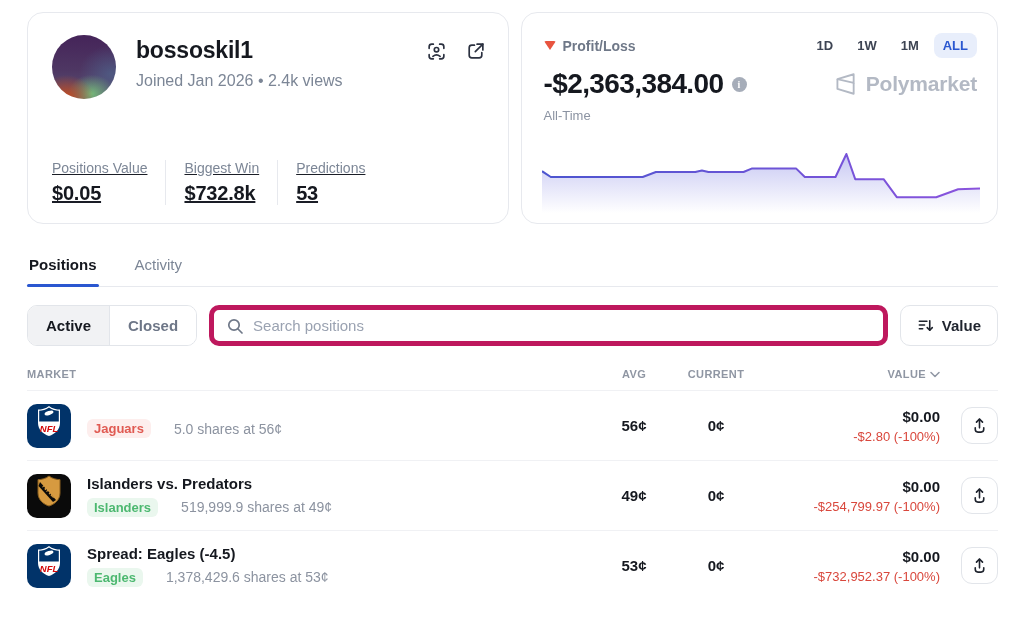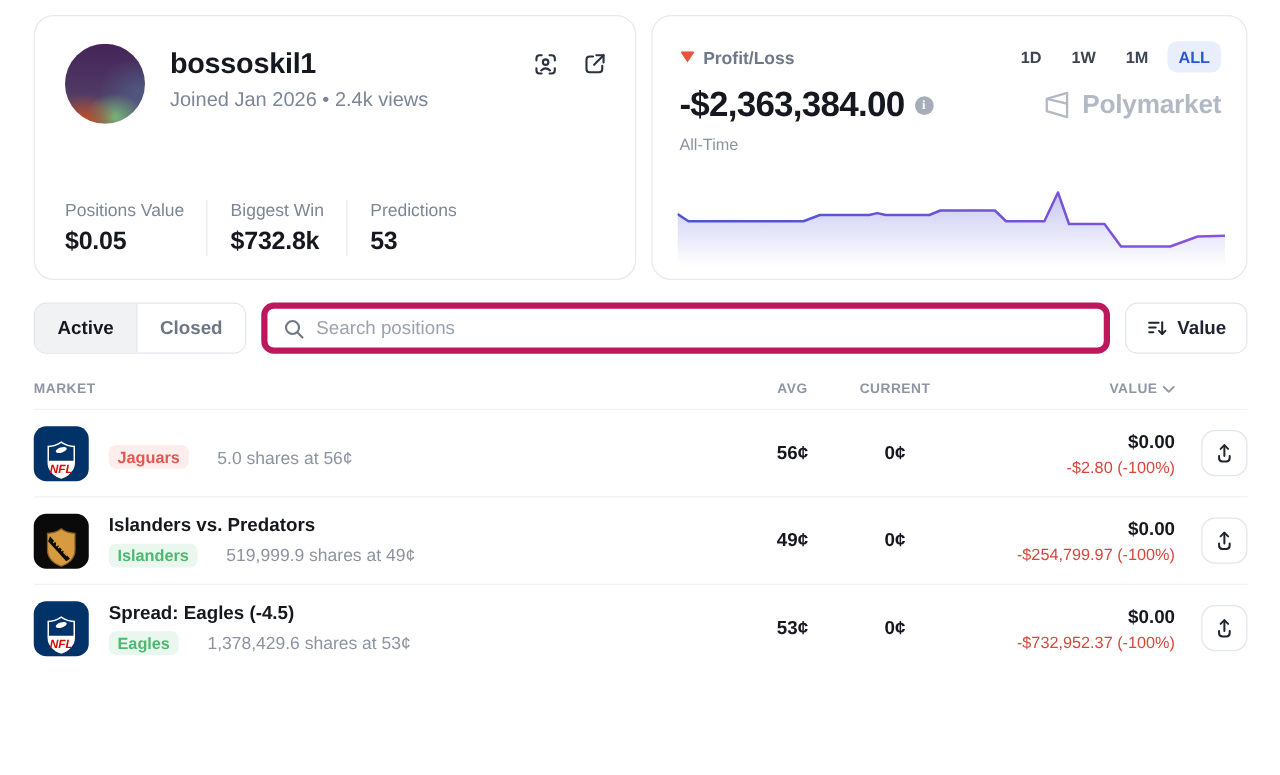--- a/index.html
+++ b/index.html
@@ -19,21 +19,21 @@
       radial-gradient(75% 60% at 62% 92%, rgba(118,190,122,.95), rgba(118,190,122,0) 50%),
       radial-gradient(90% 80% at 92% 60%, rgba(78,108,148,.6), rgba(78,108,148,0) 55%),
       linear-gradient(180deg, #452459 0%, #4e3763 55%, #5c5374 100%);
     flex:0 0 auto; }
   .profile-text { margin-left:20px; padding-top:2px; }
   .username { font-size:23px; font-weight:700; letter-spacing:-0.2px; color:#15181f; }
   .profile-sub { margin-top:8px; font-size:16px; color:#7c8696; }
   .profile-actions { margin-left:auto; display:flex; gap:18px; padding-top:6px; color:#2b3140; }
   .icon-btn { background:none; border:none; cursor:pointer; color:#2b3140; padding:0; line-height:0; }
 
-  .stats { position:absolute; left:24px; right:4px; bottom:18px; display:flex; }
+  .stats { position:absolute; left:24px; right:4px; bottom:18px; display:flex;text-decoration:underline; }
   .stat { padding-right:18px; }
   .stat + .stat { border-left:1px solid #e7e9ee; padding-left:18px; }
   .stat-label { font-size:14px; color:#7c8696; }
   .stat-value { margin-top:6px; font-size:20px; font-weight:700; color:#15181f; letter-spacing:-0.2px; }
 
   
   .pnl-card { padding:20px 20px 0 22px; }
   .pnl-head { display:flex; align-items:center; }
   .pnl-label { display:flex; align-items:center; gap:7px; font-size:14px; font-weight:600; color:#6f7888; }
   .tri-down { width:0; height:0; border-left:6px solid transparent; border-right:6px solid transparent;
@@ -83,21 +83,21 @@
   .col-avg { width:72px; text-align:center; }
   .col-current { width:92px; text-align:center; }
   .col-value { width:178px; text-align:right; }
   .col-action { width:58px; display:flex; justify-content:flex-end; }
   .th-value { display:inline-flex; align-items:center; gap:4px; }
 
   .row { display:flex; align-items:center; height:70px; border-top:1px solid #f0f1f4; }
   .row:first-of-type { border-top:none; }
   .market-cell { flex:1; display:flex; align-items:center; gap:16px; min-width:0; }
   .league-icon { width:44px; height:44px; border-radius:10px; flex:0 0 auto; display:flex;
-    align-items:flex-end; justify-content:center; }
+    align-items:flex-start; justify-content:center; }
   .market-lines { min-width:0; }
   .market-title { font-size:15px; font-weight:700; color:#15181f; }
   .market-sub { margin-top:6px; display:flex; align-items:center; gap:23px; }
   .badge { font-size:13px; font-weight:600; padding:2px 7px; border-radius:6px; }
   .badge[data-color="red"] { color:#e05a52; background:#fdeeed; }
   .badge[data-color="green"] { color:#4cb870; background:#eaf7ee; }
   .shares { font-size:14px; color:#8c93a0; }
   .cell-num { font-size:15px; font-weight:700; color:#15181f; }
   .value-main { font-size:15px; font-weight:700; color:#15181f; }
   .value-change { margin-top:4px; font-size:13px; color:#d9473c; }
@@ -199,20 +199,24 @@
                 <stop offset="1" stop-color="#5d5fdc" stop-opacity="0"></stop>
               </linearGradient>
             </defs>
             <path d="M0.0,30.2 L8.8,36.0 L100.7,36.0 L113.9,31.0 L153.3,31.0 L159.9,29.5 L166.4,31.0 L201.5,31.0 L210.2,27.4 L254.0,27.4 L262.8,36.0 L293.5,36.0 L304.4,13.0 L313.2,38.2 L341.6,38.2 L354.8,56.2 L394.2,56.2 L416.1,48.2 L438.0,47.5 L438,72 L0,72 Z" fill="url(#fg)"></path>
             <path d="M0.0,30.2 L8.8,36.0 L100.7,36.0 L113.9,31.0 L153.3,31.0 L159.9,29.5 L166.4,31.0 L201.5,31.0 L210.2,27.4 L254.0,27.4 L262.8,36.0 L293.5,36.0 L304.4,13.0 L313.2,38.2 L341.6,38.2 L354.8,56.2 L394.2,56.2 L416.1,48.2 L438.0,47.5" fill="none" stroke="url(#lg)" stroke-width="2" stroke-linejoin="round"></path>
           </svg>
         </div>
     </section>
   </div>
 
+  <div class="tabs">
+    <button class="tab" data-active="true">Positions</button>
+    <button class="tab" data-active="false">Activity</button>
+  </div>
 
   <div class="filter-row">
     <div class="segmented">
       <button class="segment" data-active="true">Active</button>
       <button class="segment" data-active="false">Closed</button>
     </div>
     <div class="search-box">
       <span>
         <svg width="18" height="18" viewBox="0 0 18 18" fill="none" stroke="#6f7888" stroke-width="1.7" stroke-linecap="round">
           <circle cx="8" cy="8" r="5.2"></circle>

